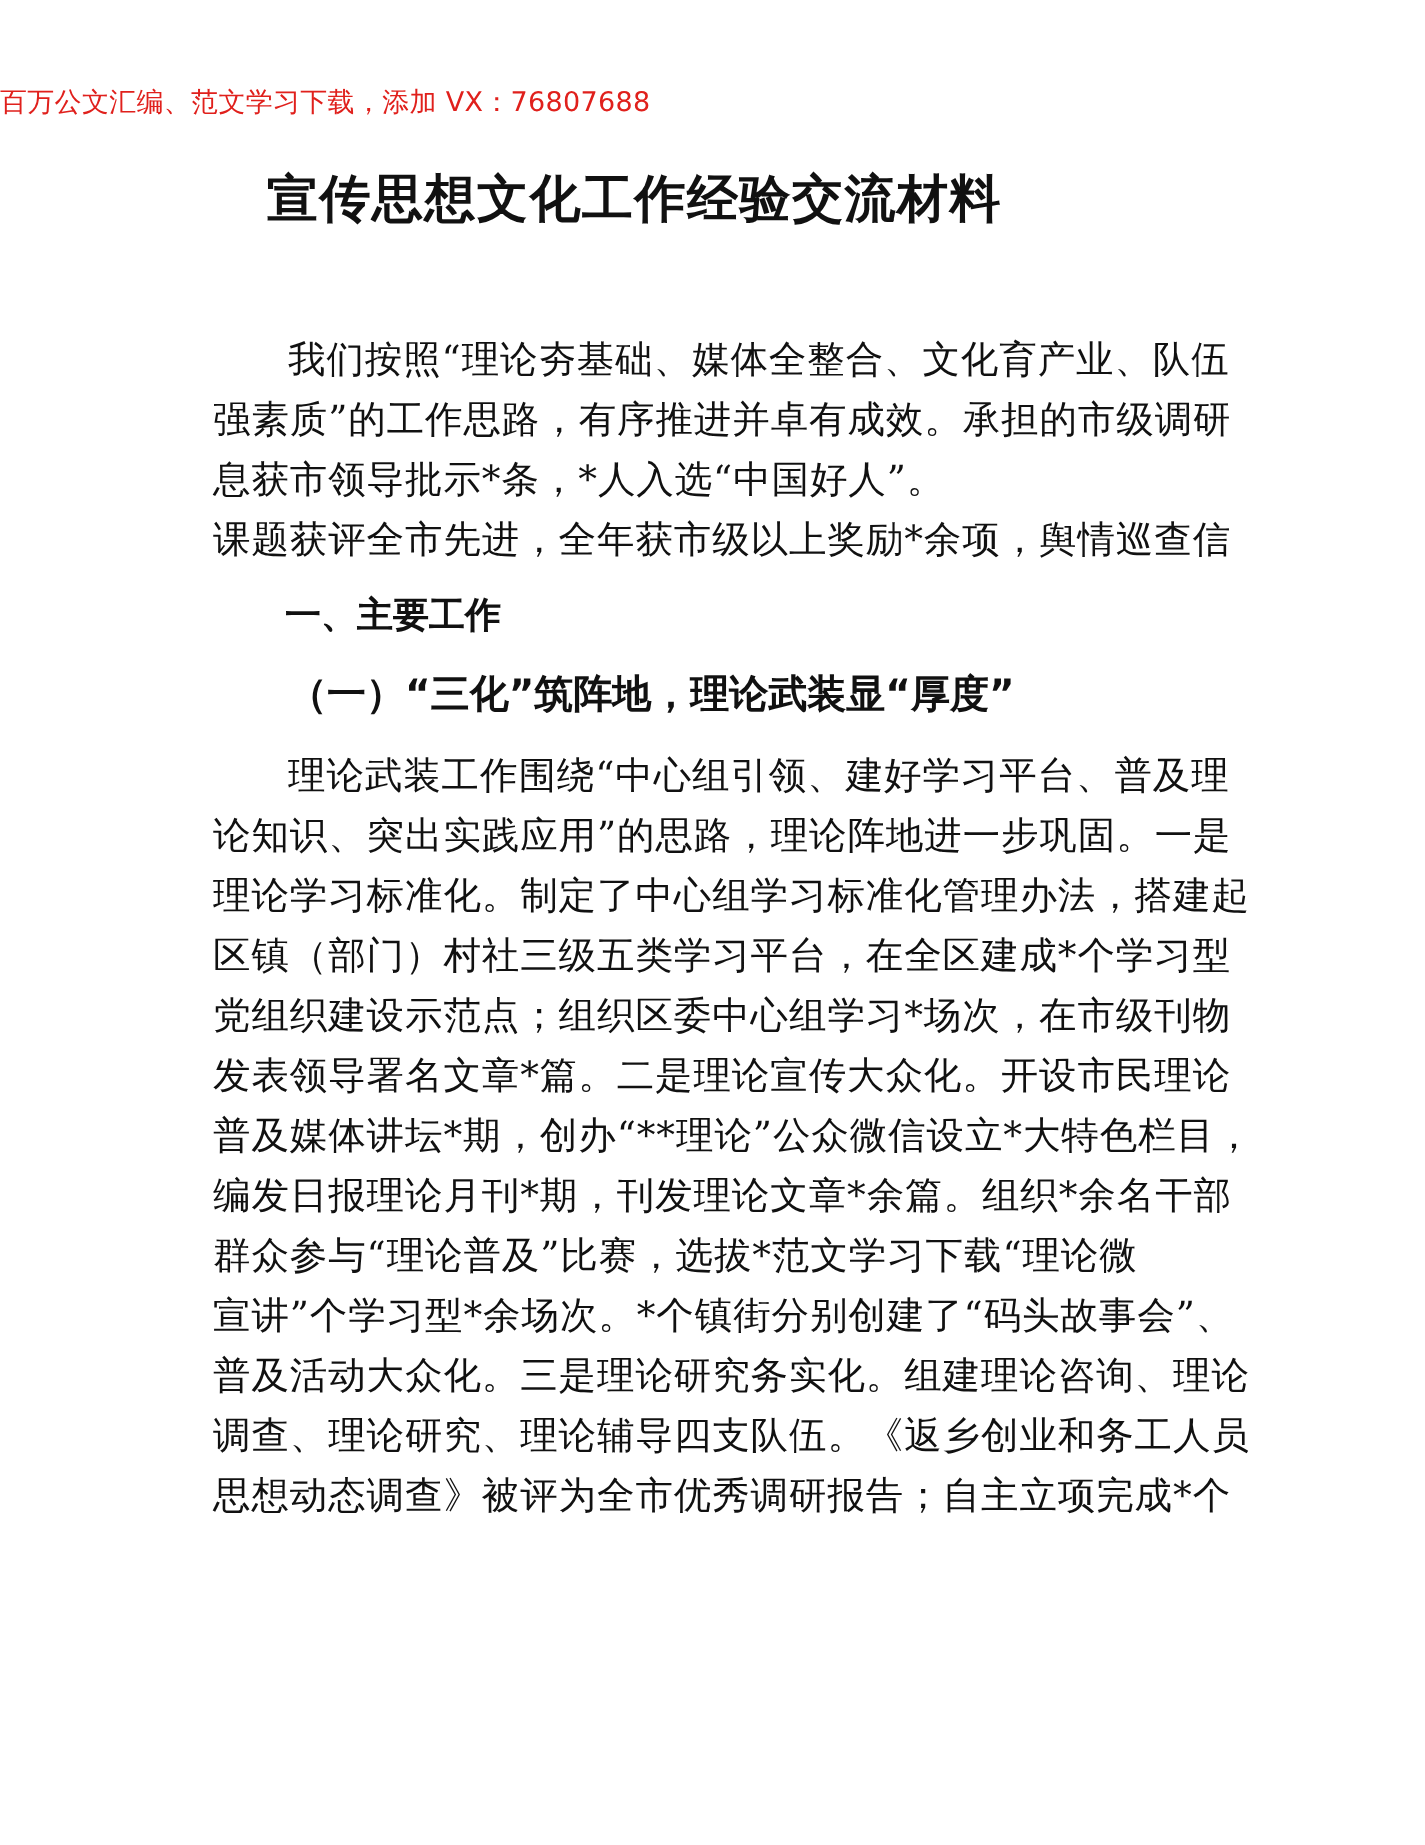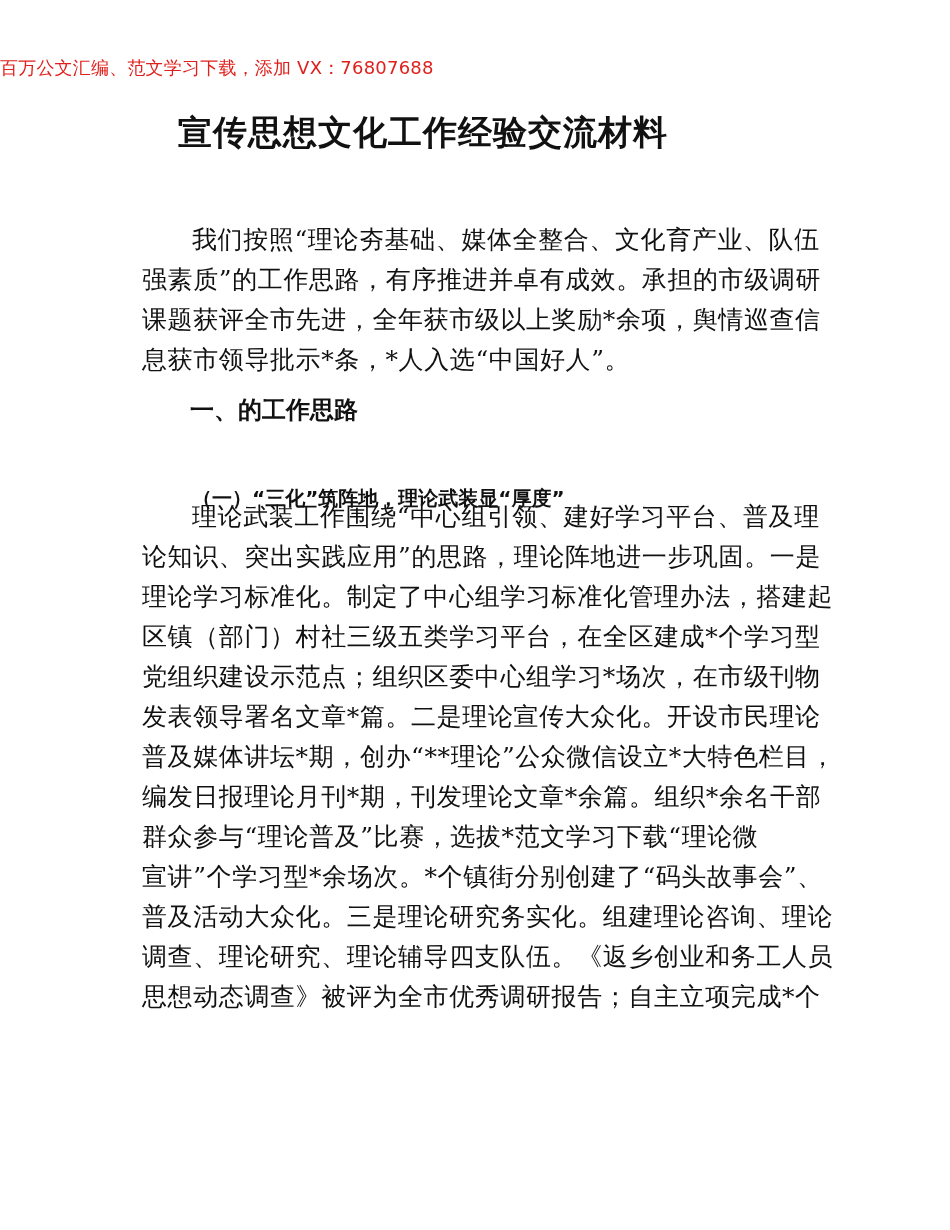--- a/index.html
+++ b/index.html
@@ -3,37 +3,37 @@
 <meta charset="utf-8">
 <style>
   html, body { margin: 0; padding: 0; background: #ffffff; }
   body { width: 950px; height: 1230px; position: relative; overflow: hidden; font-family: "DejaVu Serif", "Liberation Serif", serif; color: #111; }
   .watermark { position: absolute; left: 0; top: 56px; width: 950px; text-align: left; font-family: "DejaVu Sans", "Liberation Sans", sans-serif; font-size: 18px; color: #e0201c; letter-spacing: 0.2px; }
   .title { position: absolute; left: 0; top: 110px; width: 846px; text-align: center; font-family: "DejaVu Sans", "Liberation Sans", sans-serif; font-weight: bold; font-size: 34px; letter-spacing: 1px; color: #111; }
   .body { position: absolute; left: 142px; top: 220px; width: 670px; }
   .line { height: 40px; line-height: 40px; font-size: 25px; white-space: nowrap; letter-spacing: 0.6px; }
   .indent { padding-left: 50px; }
   .h1 { position: absolute; left: 190px; top: 392px; font-family: "DejaVu Sans", "Liberation Sans", sans-serif; font-weight: bold; font-size: 24px; line-height: 36px; }
-  .h2 { position: absolute; left: 192px; top: 445px; font-family: "DejaVu Sans", "Liberation Sans", sans-serif; font-weight: bold; font-size: 20px; line-height: 36px; margin-top: 35px; }
+  .h2 { position: absolute; left: 192px; top: 445px; font-family: "DejaVu Sans", "Liberation Sans", sans-serif; font-weight: bold; font-size: 26px; line-height: 36px; }
   .para2 { position: absolute; left: 142px; top: 497px; width: 670px; }
 </style>
 </head>
 <body>
 
 <div class="watermark">百万公文汇编、范文学习下载，添加 VX：76807688</div>
 <div class="title">宣传思想文化工作经验交流材料</div>
 
 <div class="body">
   <div class="line indent">我们按照“理论夯基础、媒体全整合、文化育产业、队伍</div>
   <div class="line">强素质”的工作思路，有序推进并卓有成效。承担的市级调研</div>
+  <div class="line">息获市领导批示*条，*人入选“中国好人”。</div>
   <div class="line">课题获评全市先进，全年获市级以上奖励*余项，舆情巡查信</div>
-  <div class="line">息获市领导批示*条，*人入选“中国好人”。</div>
 </div>
 
-<div class="h1">一、的工作思路</div>
+<div class="h1">一、主要工作</div>
 <div class="h2">（一）“三化”筑阵地，理论武装显“厚度”</div>
 
 <div class="para2">
   <div class="line indent">理论武装工作围绕“中心组引领、建好学习平台、普及理</div>
   <div class="line">论知识、突出实践应用”的思路，理论阵地进一步巩固。一是</div>
   <div class="line">理论学习标准化。制定了中心组学习标准化管理办法，搭建起</div>
   <div class="line">区镇（部门）村社三级五类学习平台，在全区建成*个学习型</div>
   <div class="line">党组织建设示范点；组织区委中心组学习*场次，在市级刊物</div>
   <div class="line">发表领导署名文章*篇。二是理论宣传大众化。开设市民理论</div>
   <div class="line">普及媒体讲坛*期，创办“**理论”公众微信设立*大特色栏目，</div>

